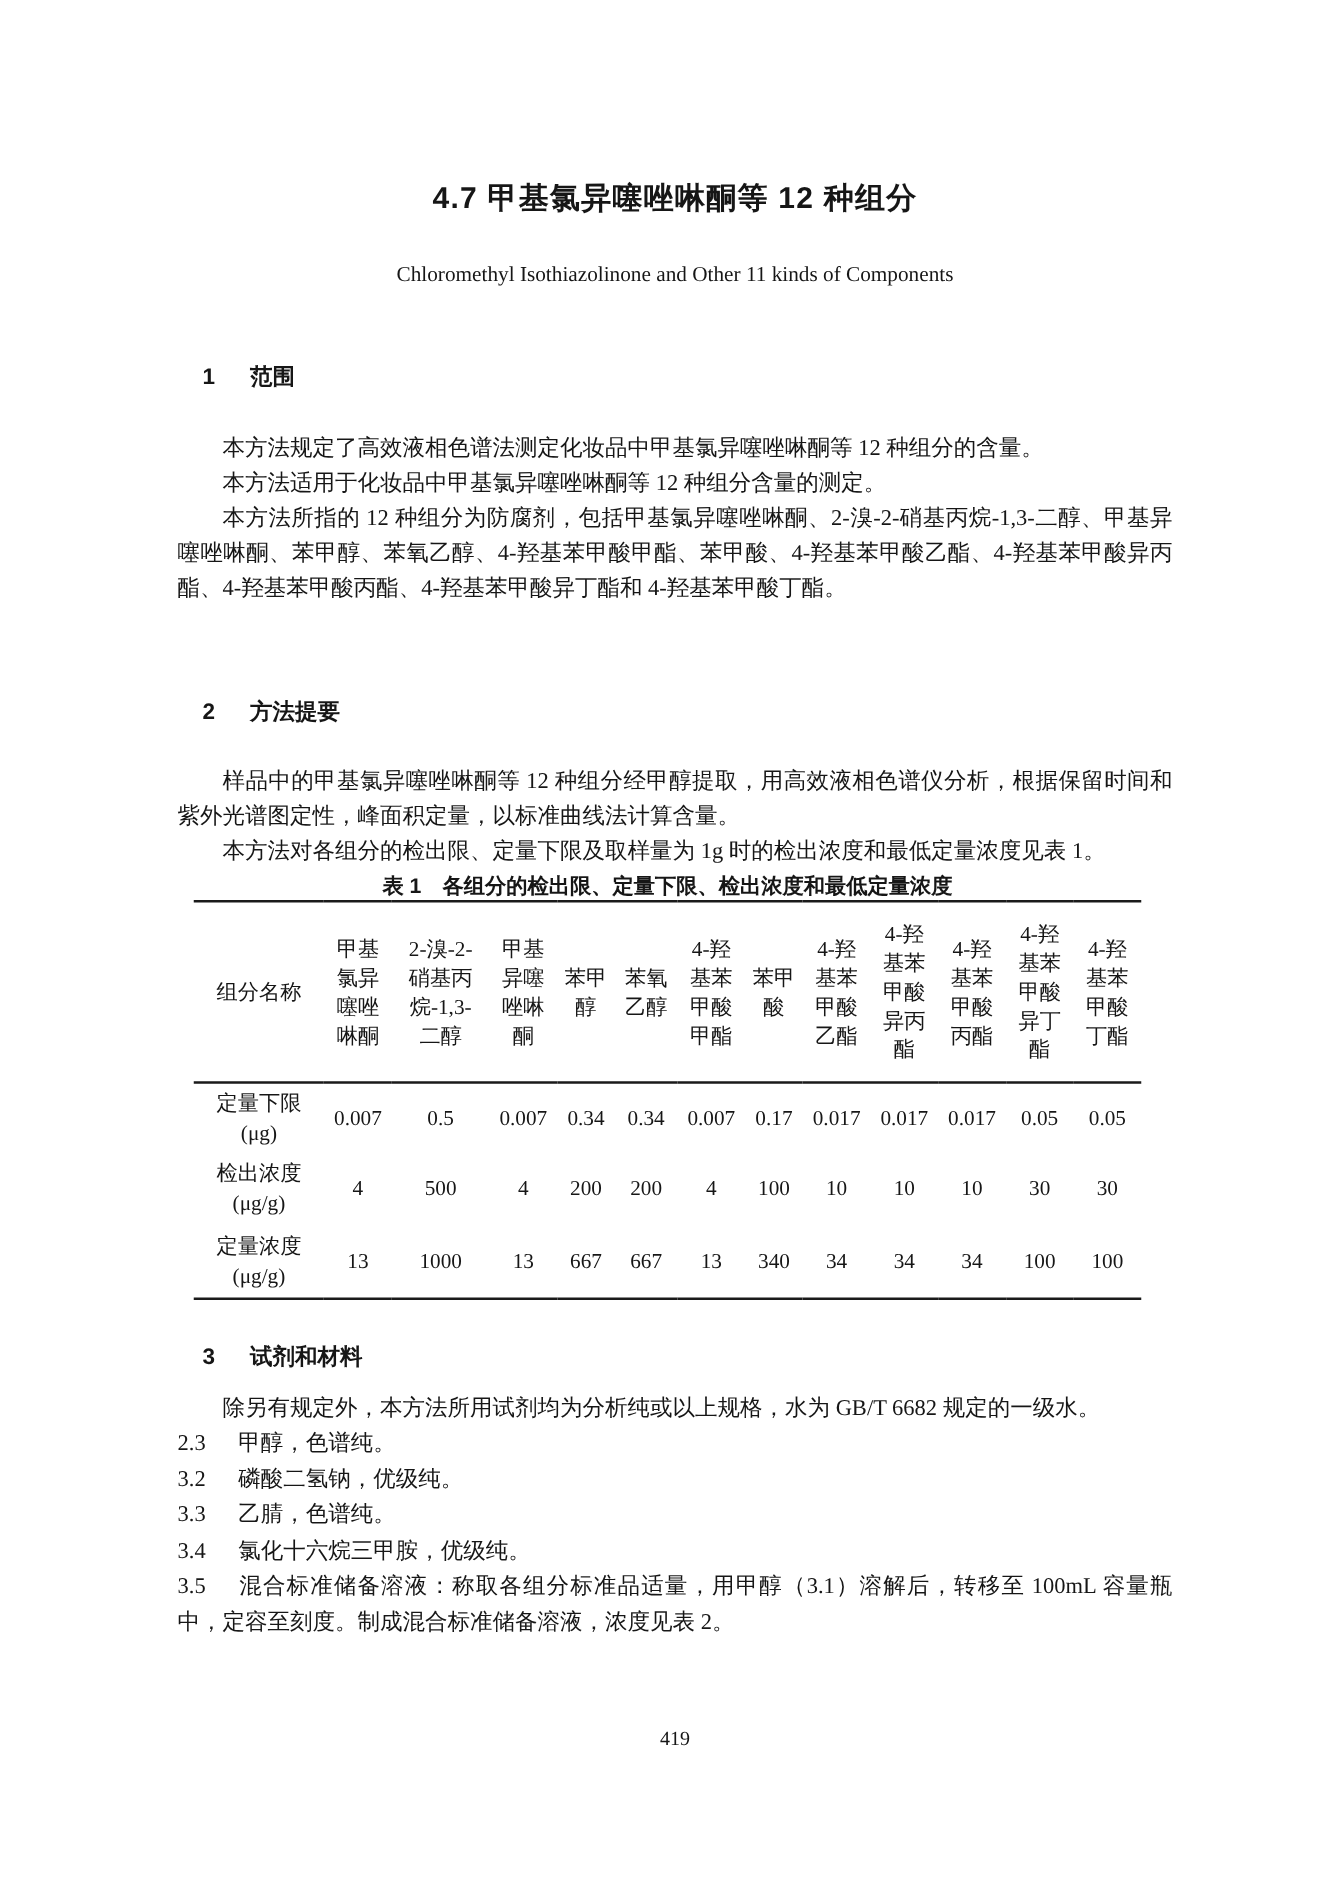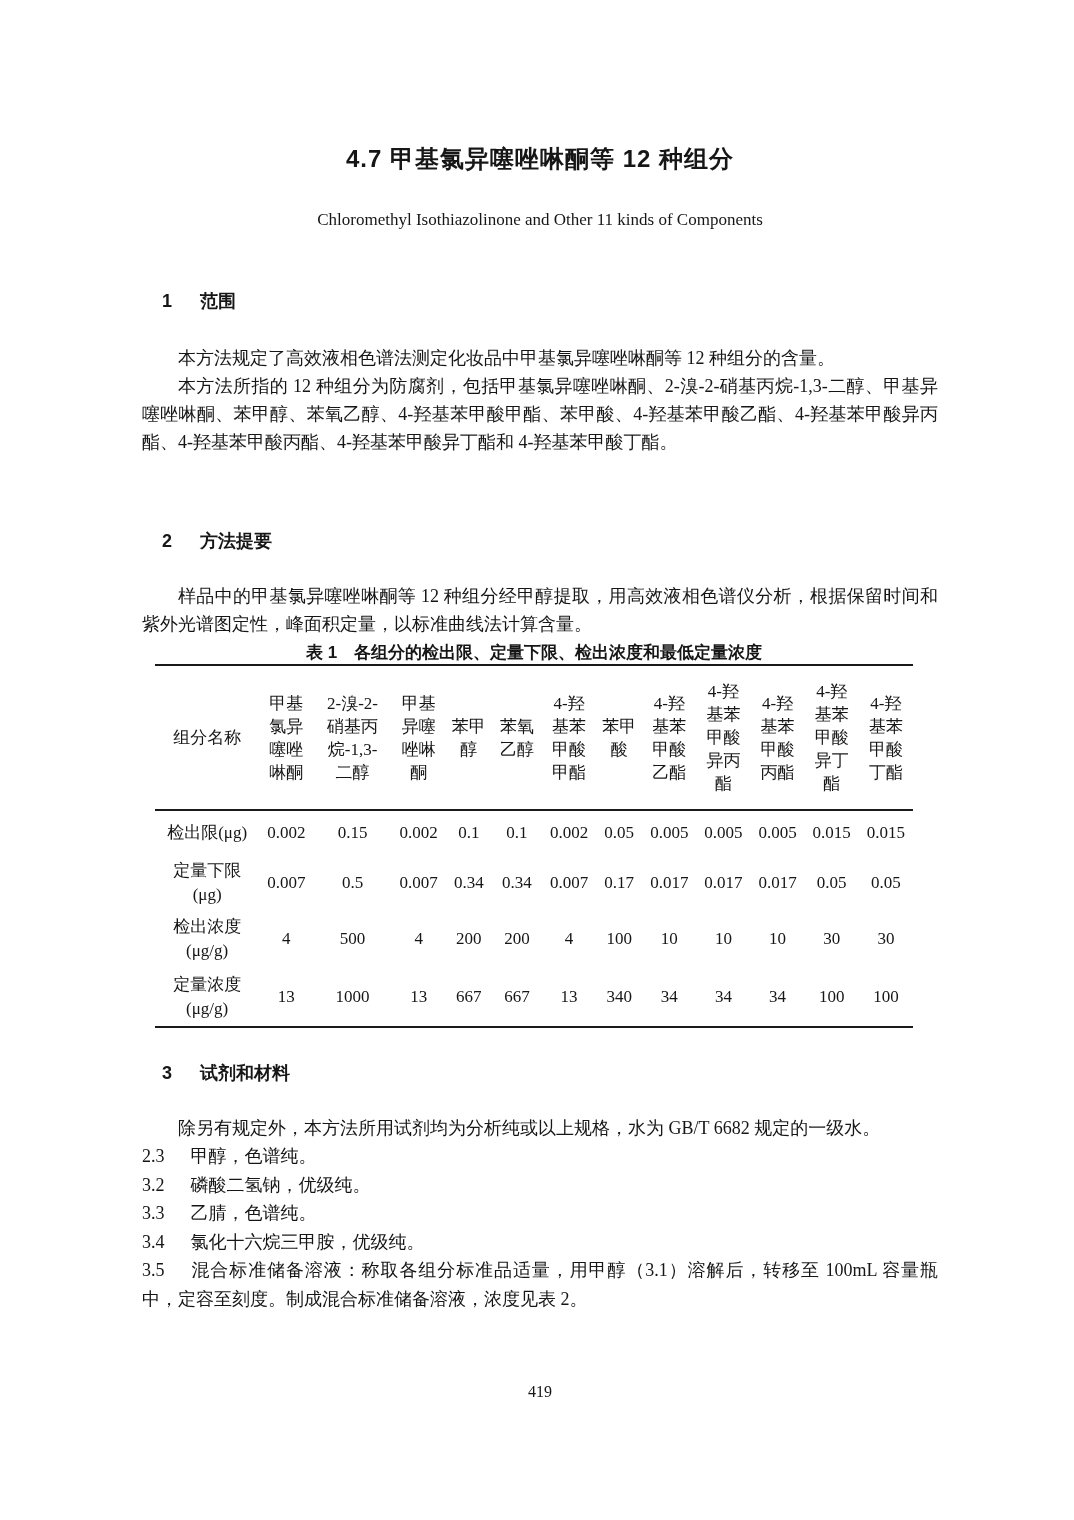--- a/index.html
+++ b/index.html
@@ -43,21 +43,21 @@
   .h-reagents { margin-top: 32px; }
   .sec-num { margin-right: 28px; }
   .para {
     margin: 0;
     line-height: 28px;
     text-align: justify;
   }
   .indent { text-indent: 2em; }
   .mt-first { margin-top: 30px; }
   .mt-par   { margin-top: 28px; }
-  .mt-intro { margin-top: 28px; }
+  .mt-intro { margin-top: 14px; }
   .item { margin: 0; line-height: 28.5px; text-align: justify; }
   .item-num { margin-right: 26px; }
   .tbl-caption {
     margin: 4px 0 0 13px;
     width: 758px;
     text-align: center;
     font-family: "Liberation Sans", "DejaVu Sans", sans-serif;
     font-weight: bold;
     font-size: 17px;
     line-height: 22px;
@@ -103,26 +103,28 @@
 
 <div class="page">
 
   <div class="doc-title">4.7 甲基氯异噻唑啉酮等 12 种组分</div>
   <div class="doc-subtitle">Chloromethyl Isothiazolinone and Other 11 kinds of Components</div>
 
   <div class="sec-heading h-scope">
     <span class="sec-num">1</span><span class="sec-title">范围</span>
   </div>
   <p class="para indent mt-first">本方法规定了高效液相色谱法测定化妆品中甲基氯异噻唑啉酮等 12 种组分的含量。</p>
+  <p class="para indent">本方法适用于化妆品中甲基氯异噻唑啉酮等 12 种组分含量的测定。</p>
   <p class="para indent">本方法所指的 12 种组分为防腐剂，包括甲基氯异噻唑啉酮、2-溴-2-硝基丙烷-1,3-二醇、甲基异噻唑啉酮、苯甲醇、苯氧乙醇、4-羟基苯甲酸甲酯、苯甲酸、4-羟基苯甲酸乙酯、4-羟基苯甲酸异丙酯、4-羟基苯甲酸丙酯、4-羟基苯甲酸异丁酯和 4-羟基苯甲酸丁酯。</p>
 
   <div class="sec-heading h-summary">
     <span class="sec-num">2</span><span class="sec-title">方法提要</span>
   </div>
   <p class="para indent mt-par">样品中的甲基氯异噻唑啉酮等 12 种组分经甲醇提取，用高效液相色谱仪分析，根据保留时间和紫外光谱图定性，峰面积定量，以标准曲线法计算含量。</p>
+  <p class="para indent">本方法对各组分的检出限、定量下限及取样量为 1g 时的检出浓度和最低定量浓度见表 1。</p>
 
   <div class="tbl-caption">表 1　各组分的检出限、定量下限、检出浓度和最低定量浓度</div>
   <table class="t1">
       <colgroup>
         <col style="width: 104px;">
         <col style="width: 54px;">
         <col style="width: 78px;">
         <col style="width: 54px;">
         <col style="width: 46px;">
         <col style="width: 50px;">
@@ -177,35 +179,20 @@
 甲酸
 异丁
 酯</th>
           <th>4-羟
 基苯
 甲酸
 丁酯</th>
         </tr>
       </thead>
       <tbody>
-        <tr class="r0">
-          <th class="rlabel">检出限(μg)</th>
-          <td>0.002</td>
-          <td>0.15</td>
-          <td>0.002</td>
-          <td>0.1</td>
-          <td>0.1</td>
-          <td>0.002</td>
-          <td>0.05</td>
-          <td>0.005</td>
-          <td>0.005</td>
-          <td>0.005</td>
-          <td>0.015</td>
-          <td>0.015</td>
-        </tr>
         <tr class="r1">
           <th class="rlabel">定量下限
 (μg)</th>
           <td>0.007</td>
           <td>0.5</td>
           <td>0.007</td>
           <td>0.34</td>
           <td>0.34</td>
           <td>0.007</td>
           <td>0.17</td>

